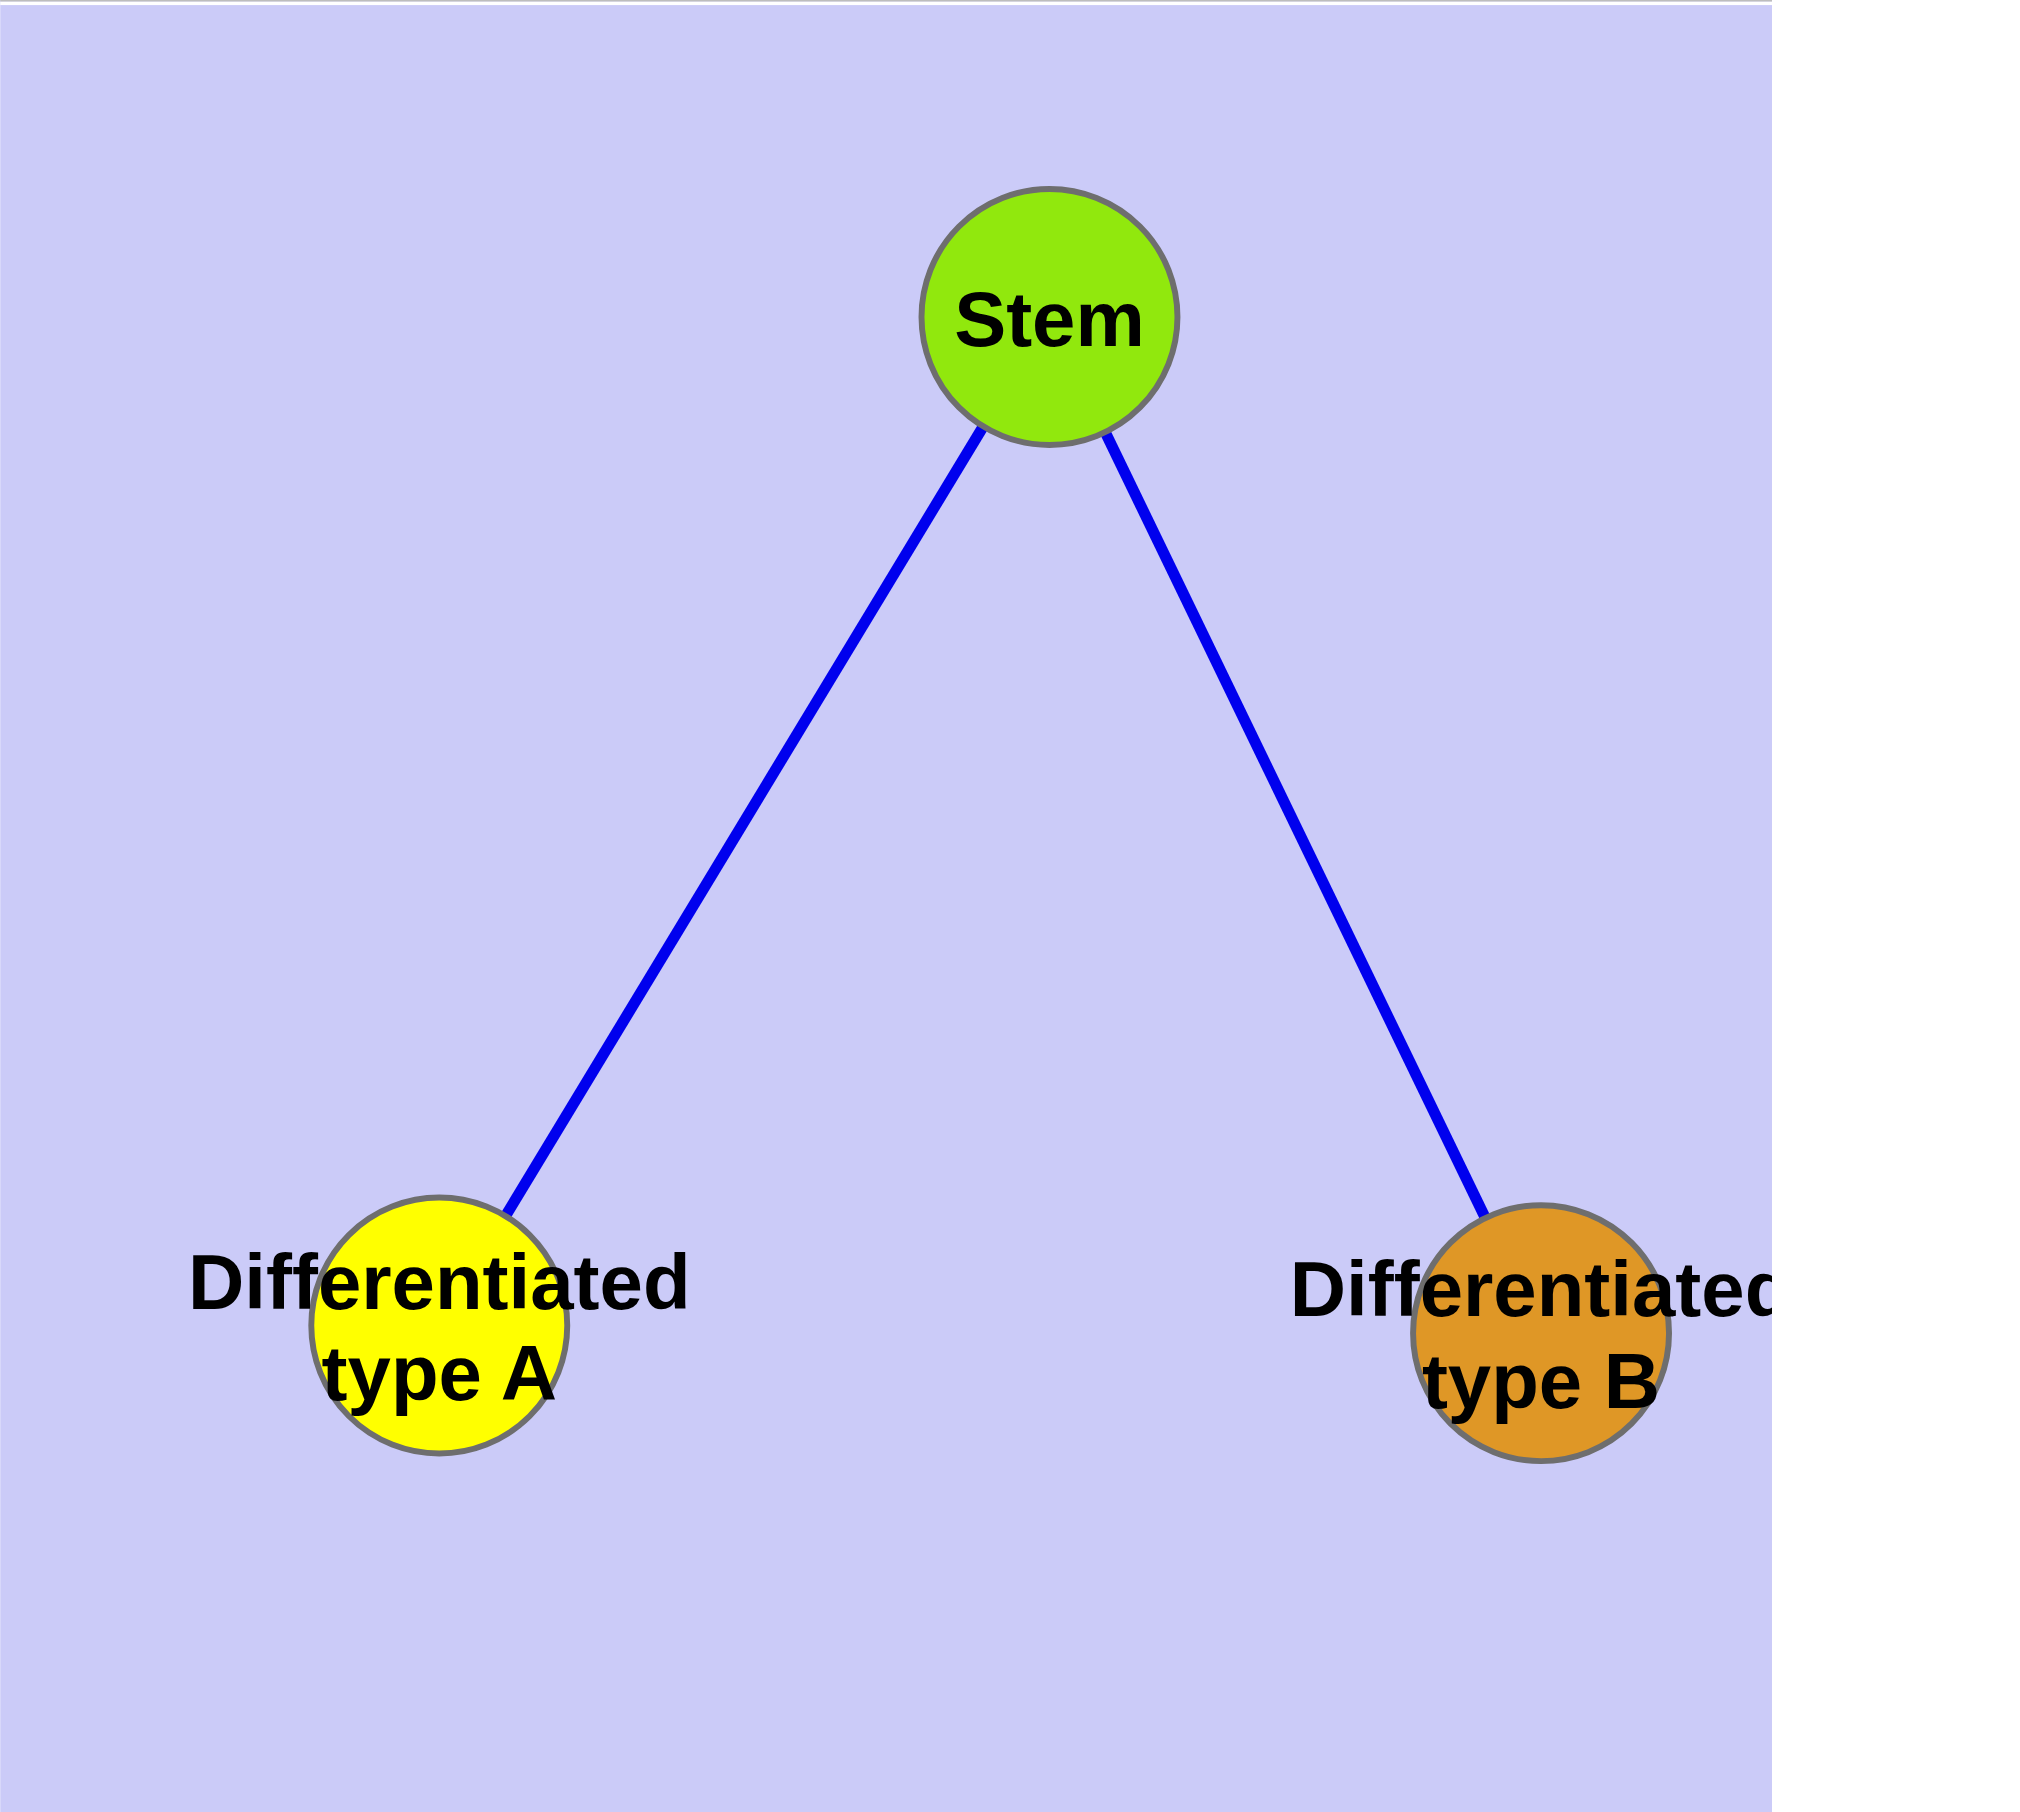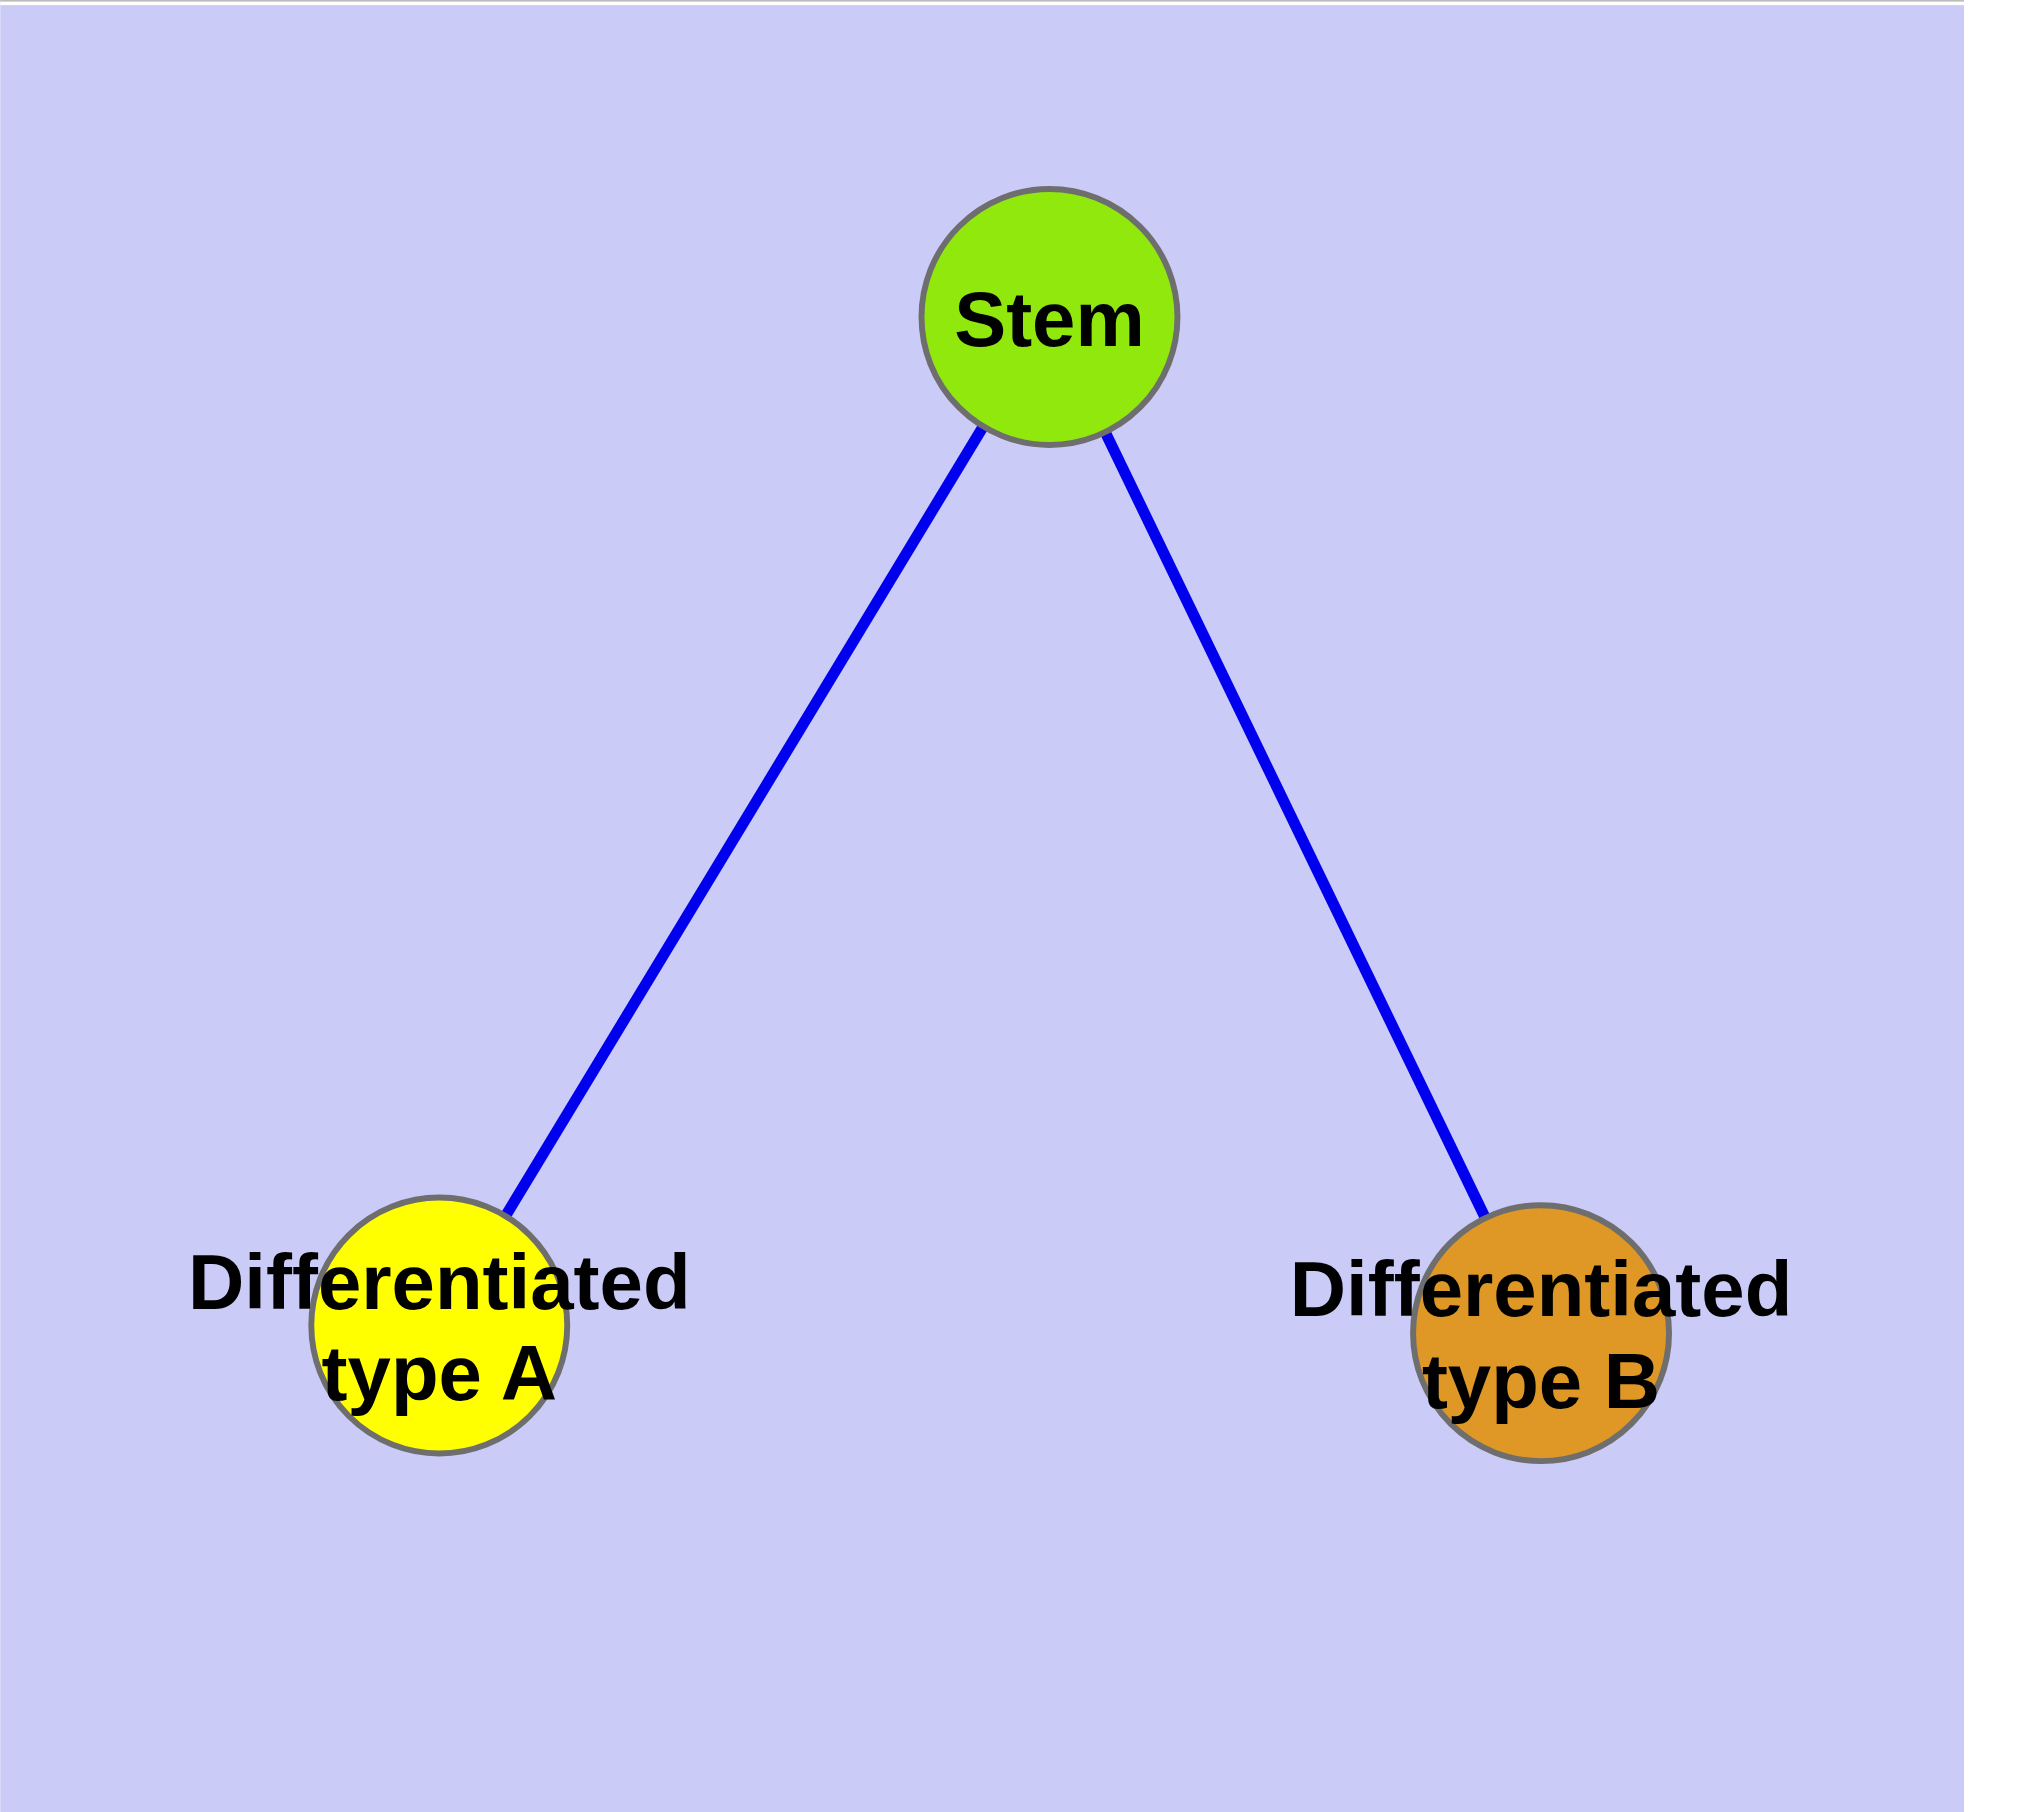--- a/index.html
+++ b/index.html
@@ -2,21 +2,21 @@
 <html style="font-size:13.6px"><head>
 <meta charset="utf-8">
 <style>
   html, body {
     margin: 0;
     padding: 0;
     background: #ffffff;
   }
   .canvas-wrap {
     position: relative;
-    width: 1964px;
+    width: 1772px;
     height: 1812px;
     overflow: hidden;
   }
   svg.diagram {
     display: block;
     width: 2021px;
     height: 1812px;
   }
   svg .edge {
     stroke-width: 13;

